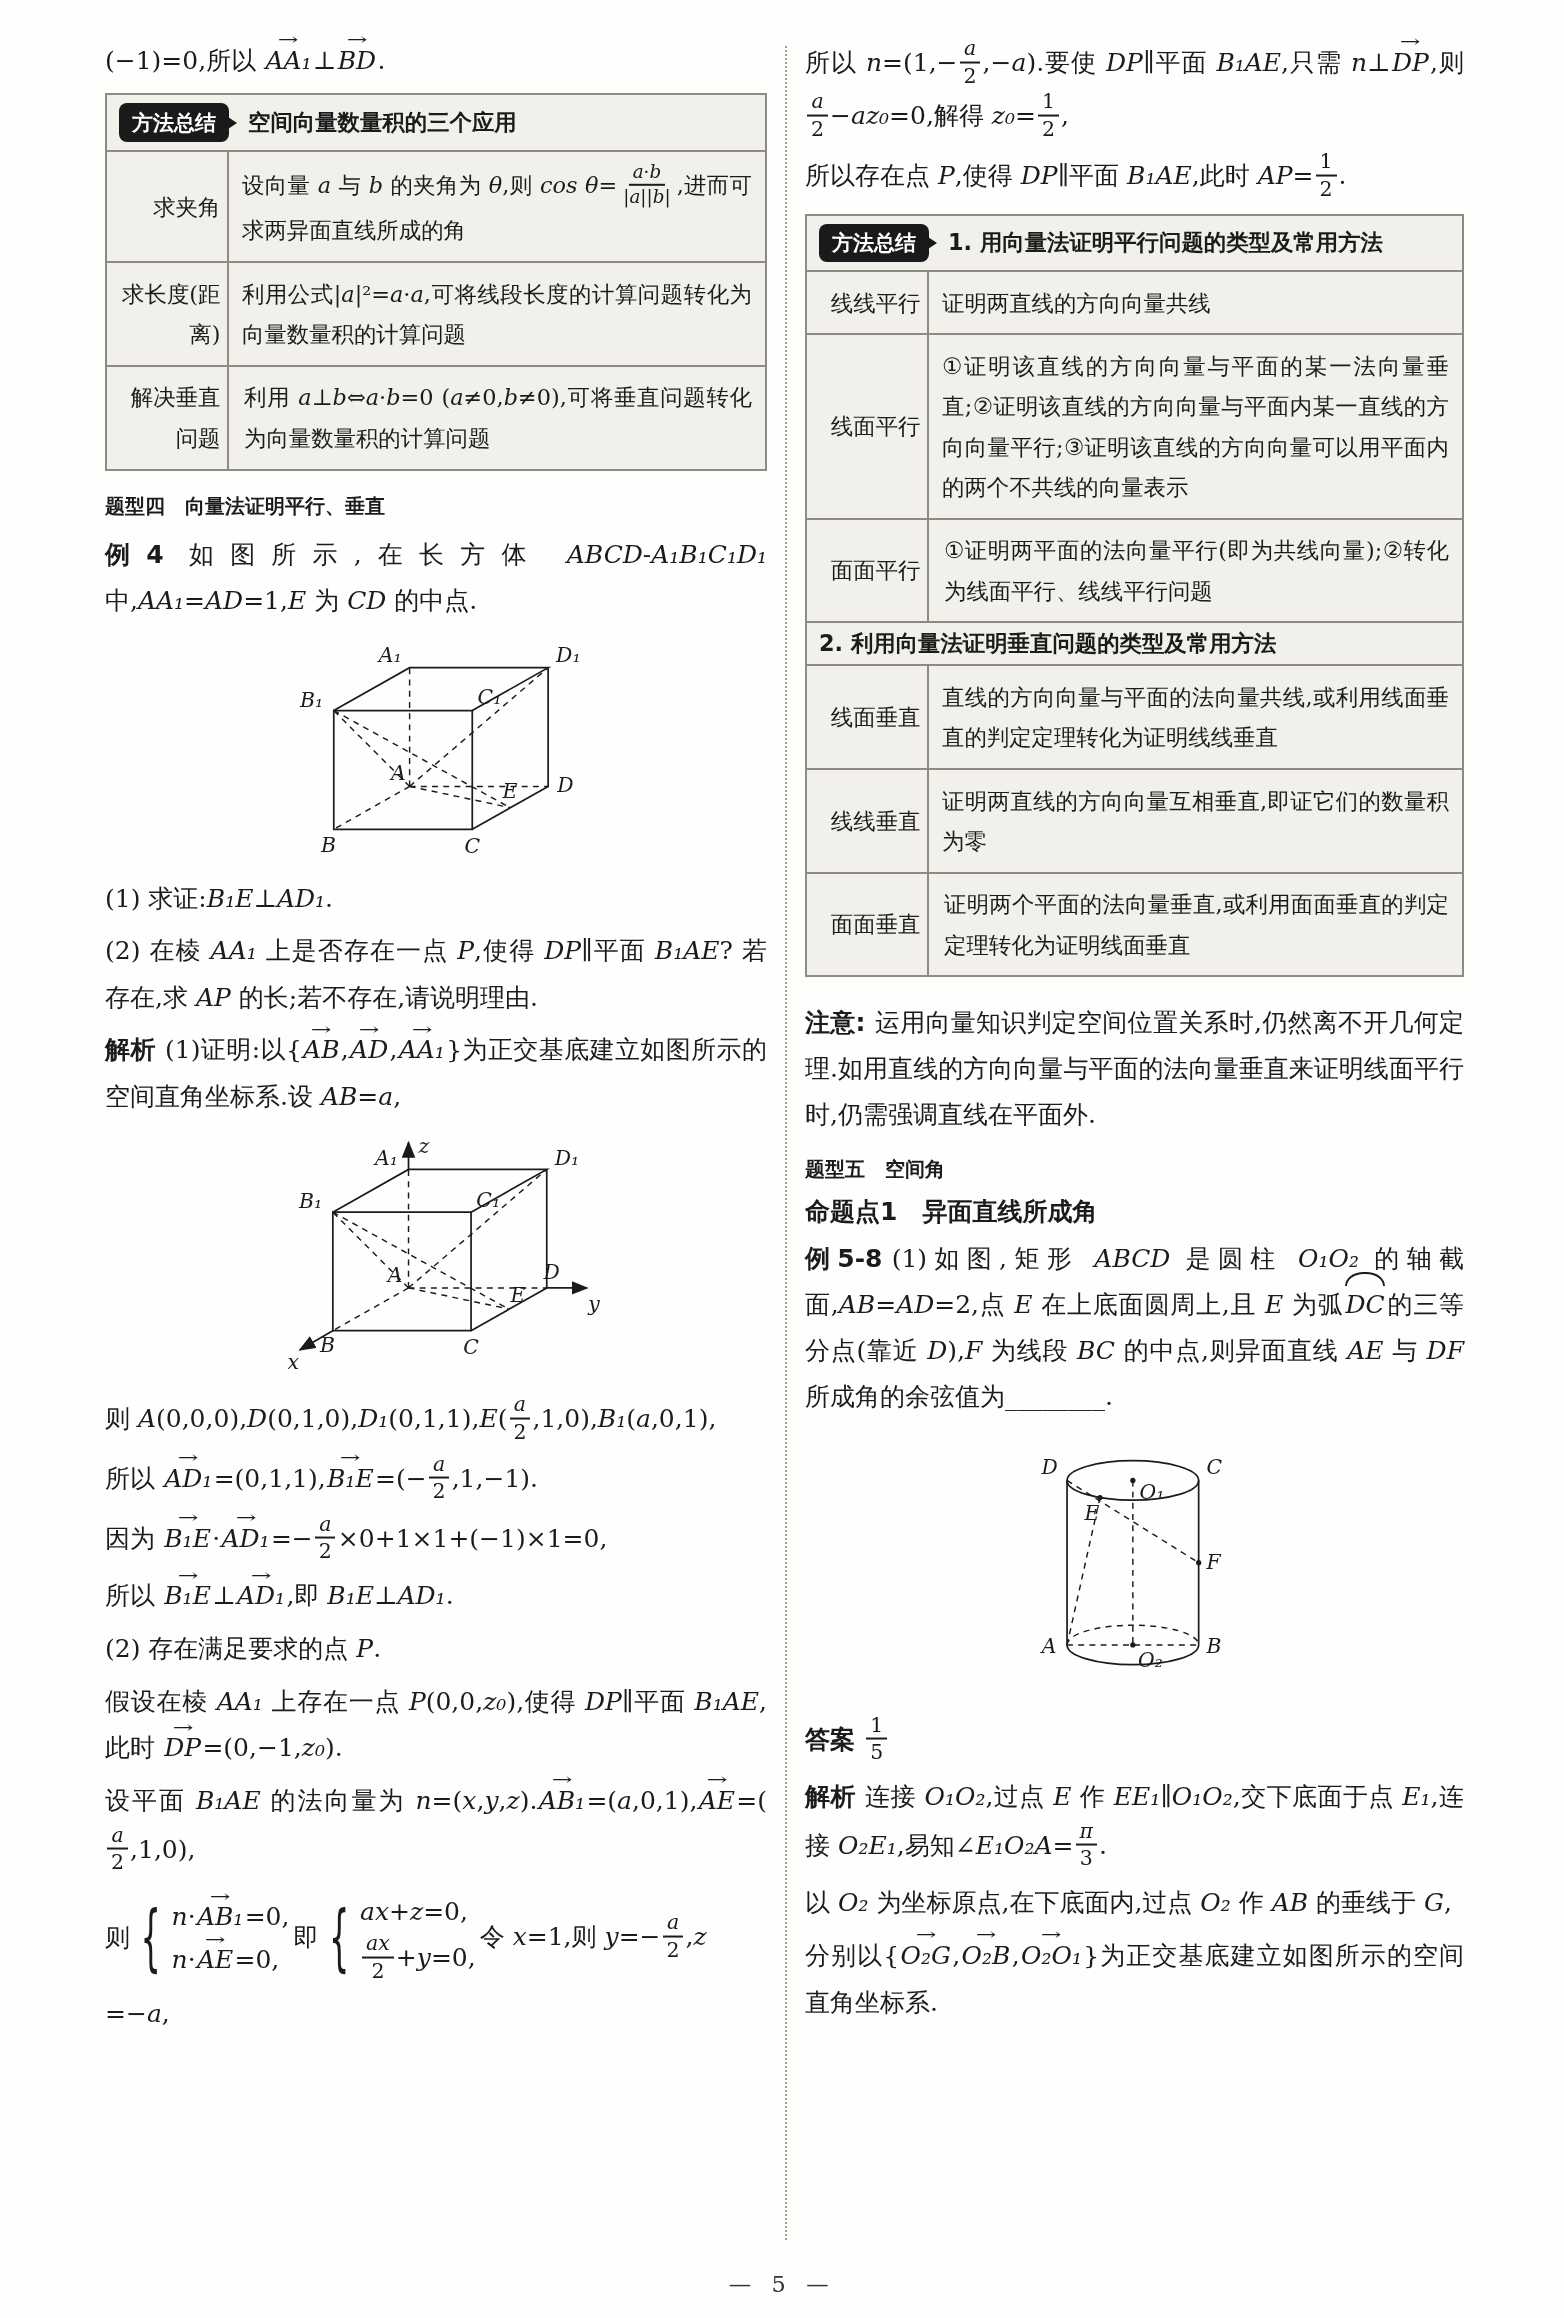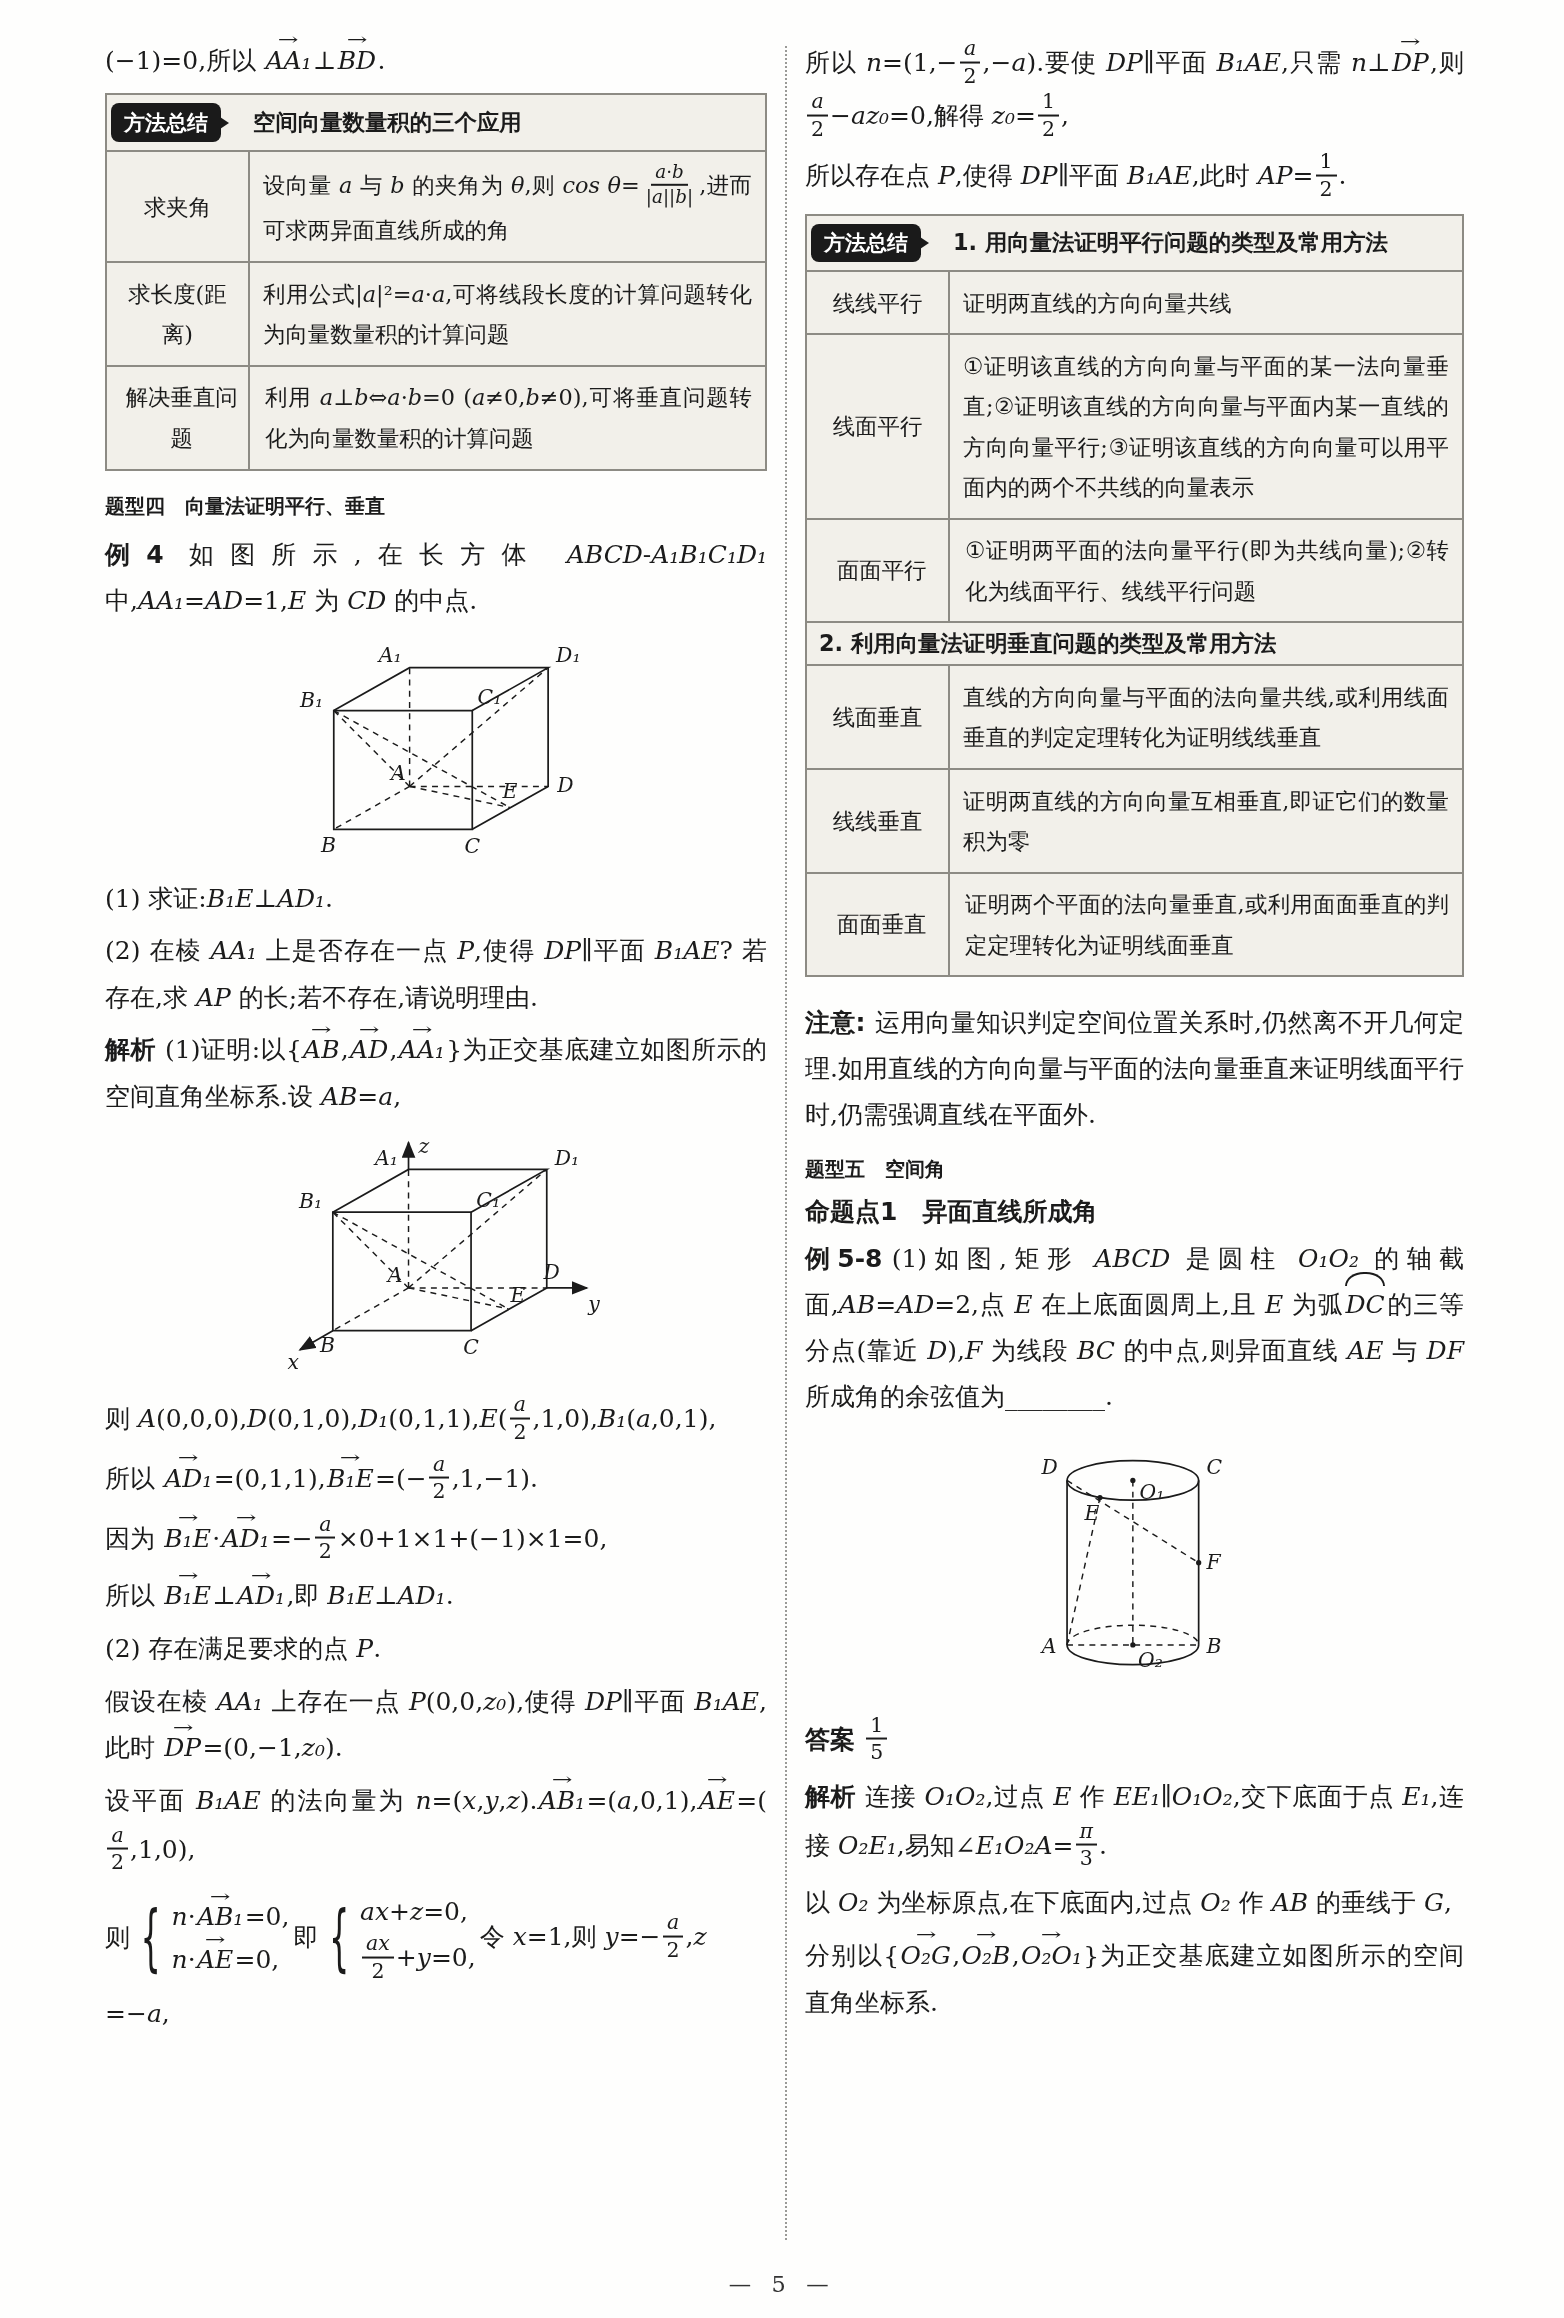--- a/index.html
+++ b/index.html
@@ -8,27 +8,27 @@
   .col{position:absolute;top:38px;}
   .col-left{left:105px;width:662px;}
   .col-right{left:805px;width:659px;}
   .divider{position:absolute;left:785px;top:46px;height:2194px;border-left:2px dotted #9a9a97;}
   .para{line-height:1.85;text-align:justify;margin-bottom:6.6px;}
   .lbl{font-family:"DejaVu Sans","Liberation Sans",sans-serif;font-weight:bold;margin-right:9.2px;}
   h2.type-head{font-family:"DejaVu Sans","Liberation Sans",sans-serif;font-size:20px;font-weight:bold;margin:17px 0 12px;}
   .sub-head{font-family:"DejaVu Sans","Liberation Sans",sans-serif;font-size:25px;font-weight:bold;margin:9.2px 0 8px;}
   
   .sumbox{border:2px solid #8d8b84;background:#f2f0ea;margin:9.2px 0 22.4px;}
-  .sum-head{display:flex;align-items:center;gap:32px;padding:8px 4px;border-bottom:2px solid #8d8b84;}
+  .sum-head{display:flex;align-items:center;gap:19px;padding:8px 12px;border-bottom:2px solid #8d8b84;}
   .badge{position:relative;background:#1a1a1a;color:#fff;font-family:"DejaVu Sans","Liberation Sans",sans-serif;font-weight:bold;font-size:21px;padding:5.3px 13px;border-radius:8px;white-space:nowrap;}
   .badge::after{content:"";position:absolute;right:-8px;top:50%;transform:translateY(-50%);border-left:9.2px solid #1a1a1a;border-top:6.6px solid transparent;border-bottom:6.6px solid transparent;}
   .sum-title{font-family:"DejaVu Sans","Liberation Sans",sans-serif;font-weight:bold;font-size:22.4px;line-height:1.5;}
   .mtable{width:100%;border-collapse:collapse;font-size:22.4px;}
   .mtable td{border:2px solid #8d8b84;padding:10.5px 13px;line-height:1.8;text-align:justify;vertical-align:middle;}
-  .mtable td.k{width:142px;text-align:center;padding:10.5px 6.6px;}
+  .mtable td.k{width:121px;text-align:right;padding:10.5px 6.6px;}
   .mtable td:first-child{border-left:none;}
   .mtable td:last-child{border-right:none;}
   .mtable tr:first-child td{border-top:none;}
   .mtable tr:last-child td{border-bottom:none;padding-left:15px;}
   .sum-sub{padding:5px 12px;border-top:2px solid #8d8b84;font-family:"DejaVu Sans","Liberation Sans",sans-serif;font-weight:bold;font-size:22.4px;}
   .sum-sub ~ .mtable tr:first-child td{border-top:2px solid #8d8b84;}
   
   i{font-style:italic;}
   .frac{display:inline-flex;flex-direction:column;align-items:center;vertical-align:middle;font-size:0.82em;line-height:1.25;margin:0 2px;transform:translateY(-0.12em);}
   .frac .fn{border-bottom:2px solid #1b1b1b;padding:0 4px;}

